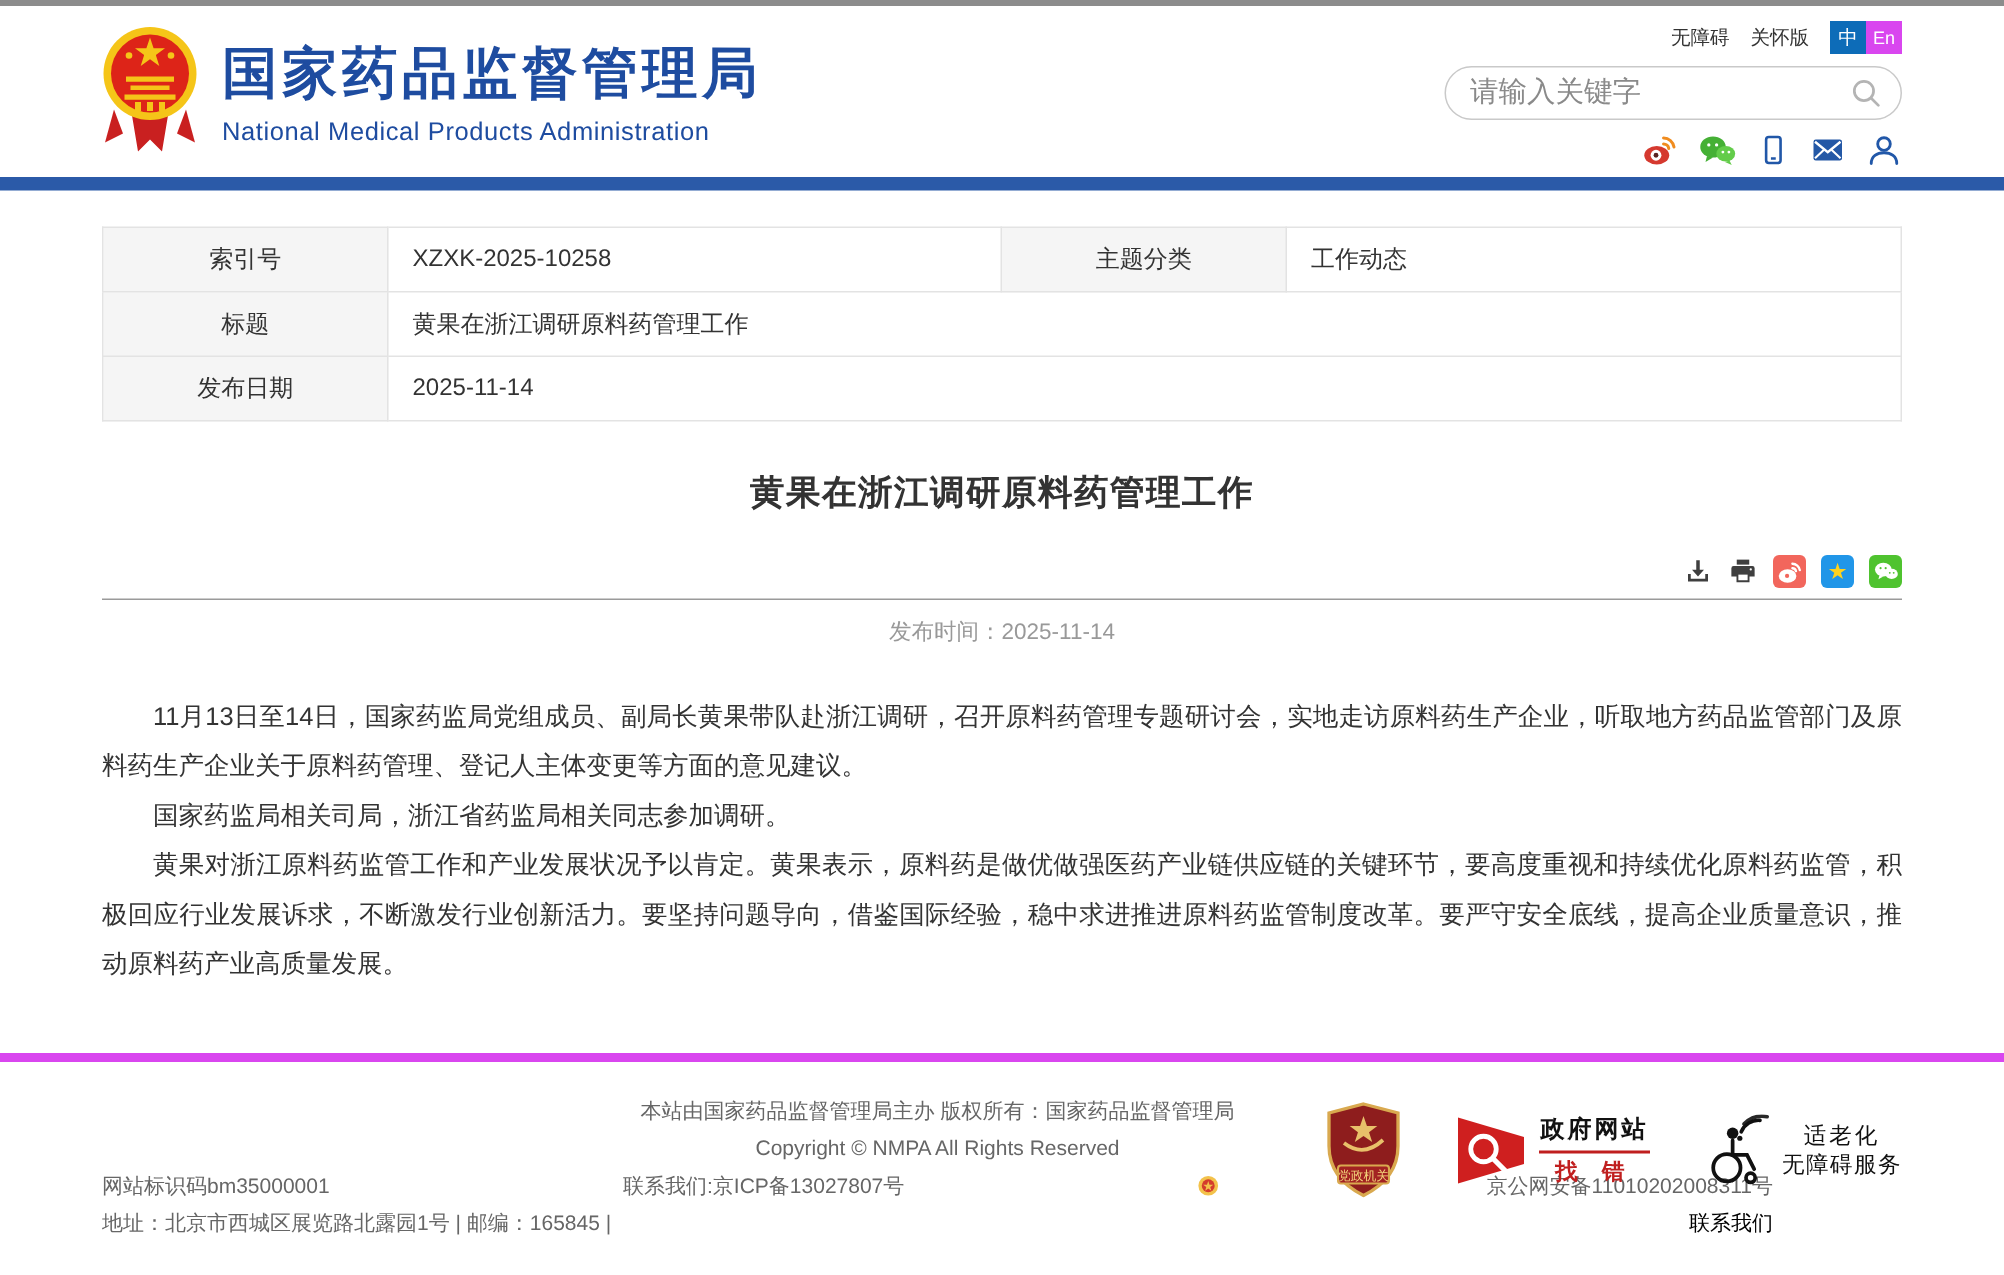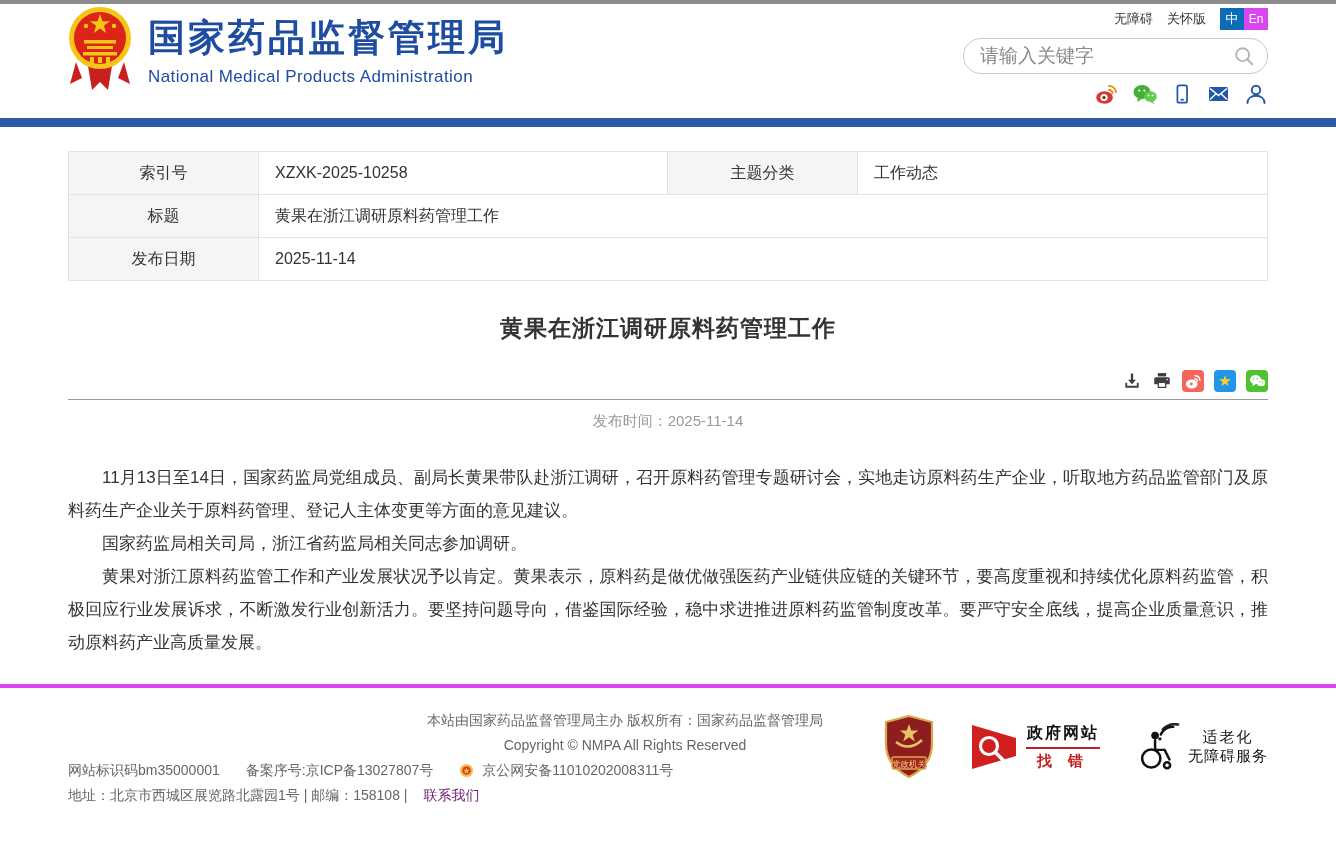--- a/index.html
+++ b/index.html
@@ -5,21 +5,21 @@
   * { box-sizing: border-box; margin: 0; padding: 0; }
   html,body { width:1336px; height:850px; background:#fff;
     font-family:"Liberation Sans","DejaVu Sans",sans-serif; color:#333; overflow:hidden; }
   body { display:flex; flex-direction:column; }
 
   
   .top-strip { height:4px; background:#8c8c8c; width:100%; }
 
   
   .header { height:114px; background:#fff; }
-  .header-inner { width:1200px; margin:0 auto; height:100%; display:flex; align-items:flex-start; justify-content:space-between; }
+  .header-inner { width:1200px; margin:0 auto; height:100%; display:flex; align-items:center; justify-content:space-between; }
   .brand { display:flex; align-items:center; gap:16px; cursor:pointer; }
   .brand-text .zh { font-size:37px; font-weight:bold; color:#1e4ca0; letter-spacing:3px; }
   .brand-text .en { font-size:17px; color:#1e4ca0; margin-top:4px; letter-spacing:0.4px; }
 
   .header-right { display:flex; flex-direction:column; align-items:flex-end; gap:8px; padding-top:4px; }
   .util-row { display:flex; align-items:center; gap:14px; font-size:13px; color:#333; }
   .util-link { cursor:pointer; }
   .lang-toggle { display:flex; }
   .lang-zh { width:24px; height:22px; background:#0d6cb8; color:#fff; display:flex; align-items:center; justify-content:center; font-size:13px; cursor:pointer; }
   .lang-en { width:24px; height:22px; background:#d946ef; color:#fff; display:flex; align-items:center; justify-content:center; font-size:12px; cursor:pointer; }
@@ -53,26 +53,26 @@
   .sq-qz { background:#2196e8; color:#ffd21e; font-size:15px; }
   .sq-wx { background:#4fc32f; }
 
   .article-hr { border:none; border-top:1px solid #9a9a9a; margin-top:7px; }
   .pub-row { text-align:center; color:#999; font-size:15px; margin-top:12px; }
 
   .article-body { margin-top:30px; }
   .article-body p { font-size:17px; line-height:33px; text-align:justify; text-indent:2em; color:#333; }
 
   
-  .footer { height:166px; border-top:4px solid #d946ef; background:#fff; }
+  .footer { height:148px; border-top:6px solid #d946ef; background:#fff; }
   .footer-inner { width:1200px; margin:0 auto; position:relative; padding-top:20px; }
   .footer-text { width:1114px; text-align:center; color:#666; font-size:14px; line-height:25px; }
-  .footer-text .row { display:flex; justify-content:flex-start; align-items:center; gap:8px; }
+  .footer-text .row { display:flex; justify-content:space-between; align-items:center; gap:8px; }
   .gap24 { margin-left:18px; }
-  .contact-link { color:#701a75; cursor:pointer; margin-left:8px; }
+  .contact-link { color:#000000; cursor:pointer; margin-left:8px; }
   .badges { position:absolute; right:0; top:26px; display:flex; align-items:center; gap:34px; }
   .badge { display:flex; align-items:center; gap:8px; cursor:pointer; }
   .find-text { display:flex; flex-direction:column; align-items:center; }
   .find-top { font-size:16px; color:#111; font-weight:bold; letter-spacing:2px; }
   .find-divider { width:74px; border-top:2px solid #c01f1f; margin:3px 0; }
   .find-bottom { font-size:15px; color:#c01f1f; font-weight:bold; letter-spacing:6px; }
   .elder-text { display:flex; flex-direction:column; align-items:center; color:#111; }
   .elder-top { font-size:15px; letter-spacing:2px; }
   .elder-bottom { font-size:15px; letter-spacing:1px; }
 </style>
@@ -252,32 +252,32 @@
   </div>
 </div>
 
 <div class="footer">
   <div class="footer-inner">
     <div class="footer-text">
       <div>本站由国家药品监督管理局主办 版权所有：国家药品监督管理局</div>
       <div>Copyright © NMPA All Rights Reserved</div>
       <div class="row">
         <span>网站标识码bm35000001</span>
-        <span class="gap24">备案序号:京ICP备13027807号</span>
+        <span class="gap24">联系我们:京ICP备13027807号</span>
         <span class="gap24" style="display:inline-flex;">
           <svg width="15" height="15" viewBox="0 0 16 16">
             <circle cx="8" cy="8" r="7" fill="#f3c24b"></circle>
             <circle cx="8" cy="8" r="4.6" fill="#d43c2c"></circle>
             <polygon points="8,4.6 8.9,7.2 11.6,7.2 9.4,8.9 10.2,11.5 8,9.9 5.8,11.5 6.6,8.9 4.4,7.2 7.1,7.2" fill="#f3c24b"></polygon>
           </svg>
         </span>
         <span>京公网安备11010202008311号</span>
       </div>
       <div class="row">
-        <span>地址：北京市西城区展览路北露园1号 | 邮编：158108 |</span>
+        <span>地址：北京市西城区展览路北露园1号 | 邮编：165845 |</span>
         <span class="contact-link">联系我们</span>
       </div>
     </div>
 
     <div class="badges">
       <div class="badge">
         <svg width="54" height="66" viewBox="0 0 54 66">
           <path d="M27 2 L50 8 V30 C50 46 41 56 27 63 C13 56 4 46 4 30 V8 Z" fill="#8e1d1d" stroke="#d9a94f" stroke-width="2.2"></path>
           <path d="M14 28 Q27 38 40 26" fill="none" stroke="#e8c06a" stroke-width="2.5"></path>
           <polygon points="27,10 29.3,16.6 36.2,16.6 30.7,20.8 32.8,27.4 27,23.3 21.2,27.4 23.3,20.8 17.8,16.6 24.7,16.6" fill="#e8c06a"></polygon>

